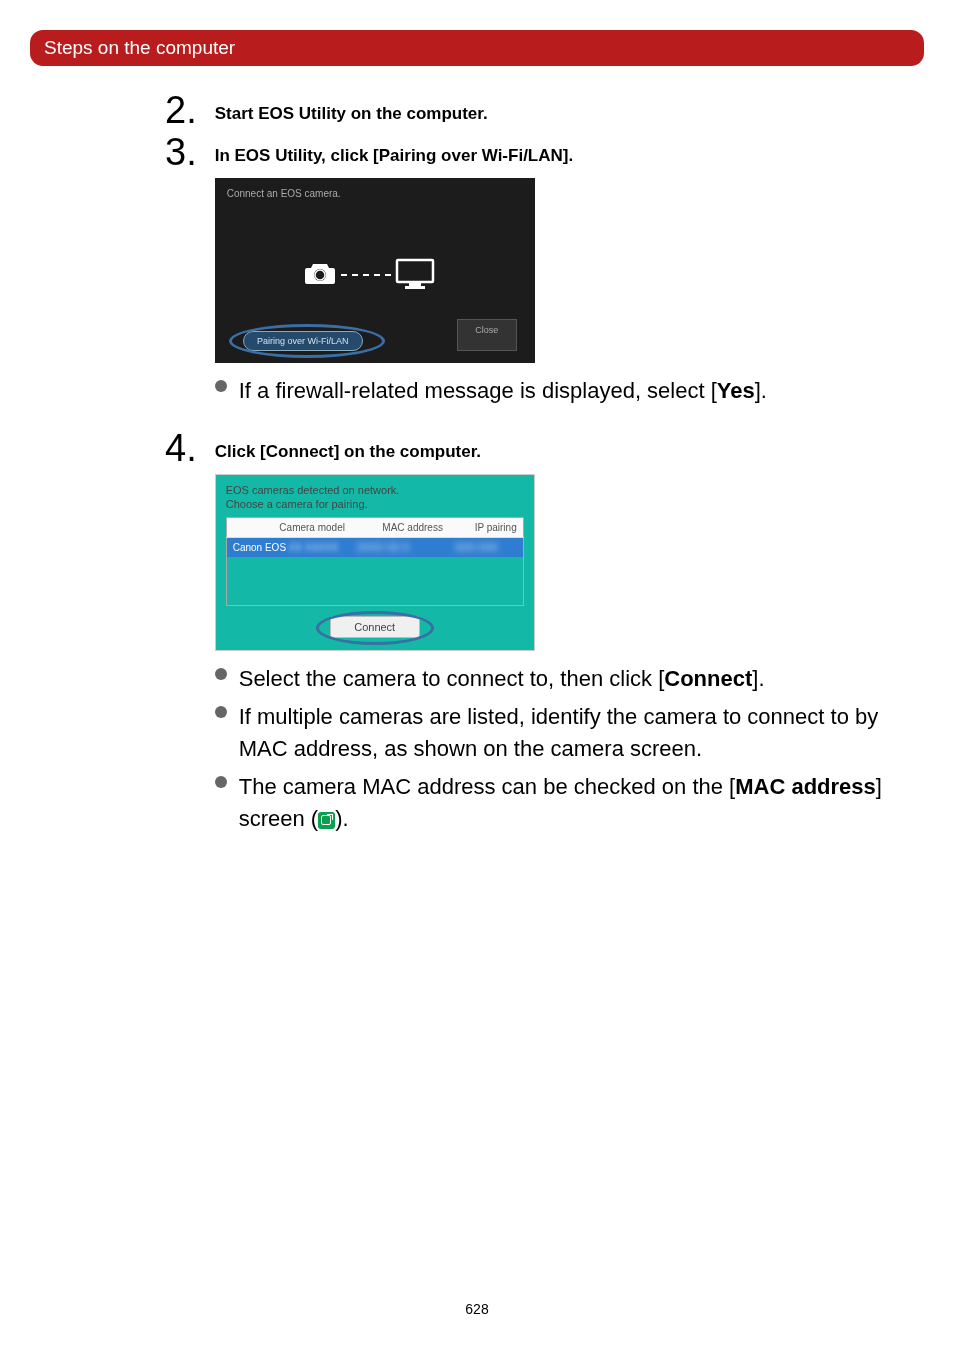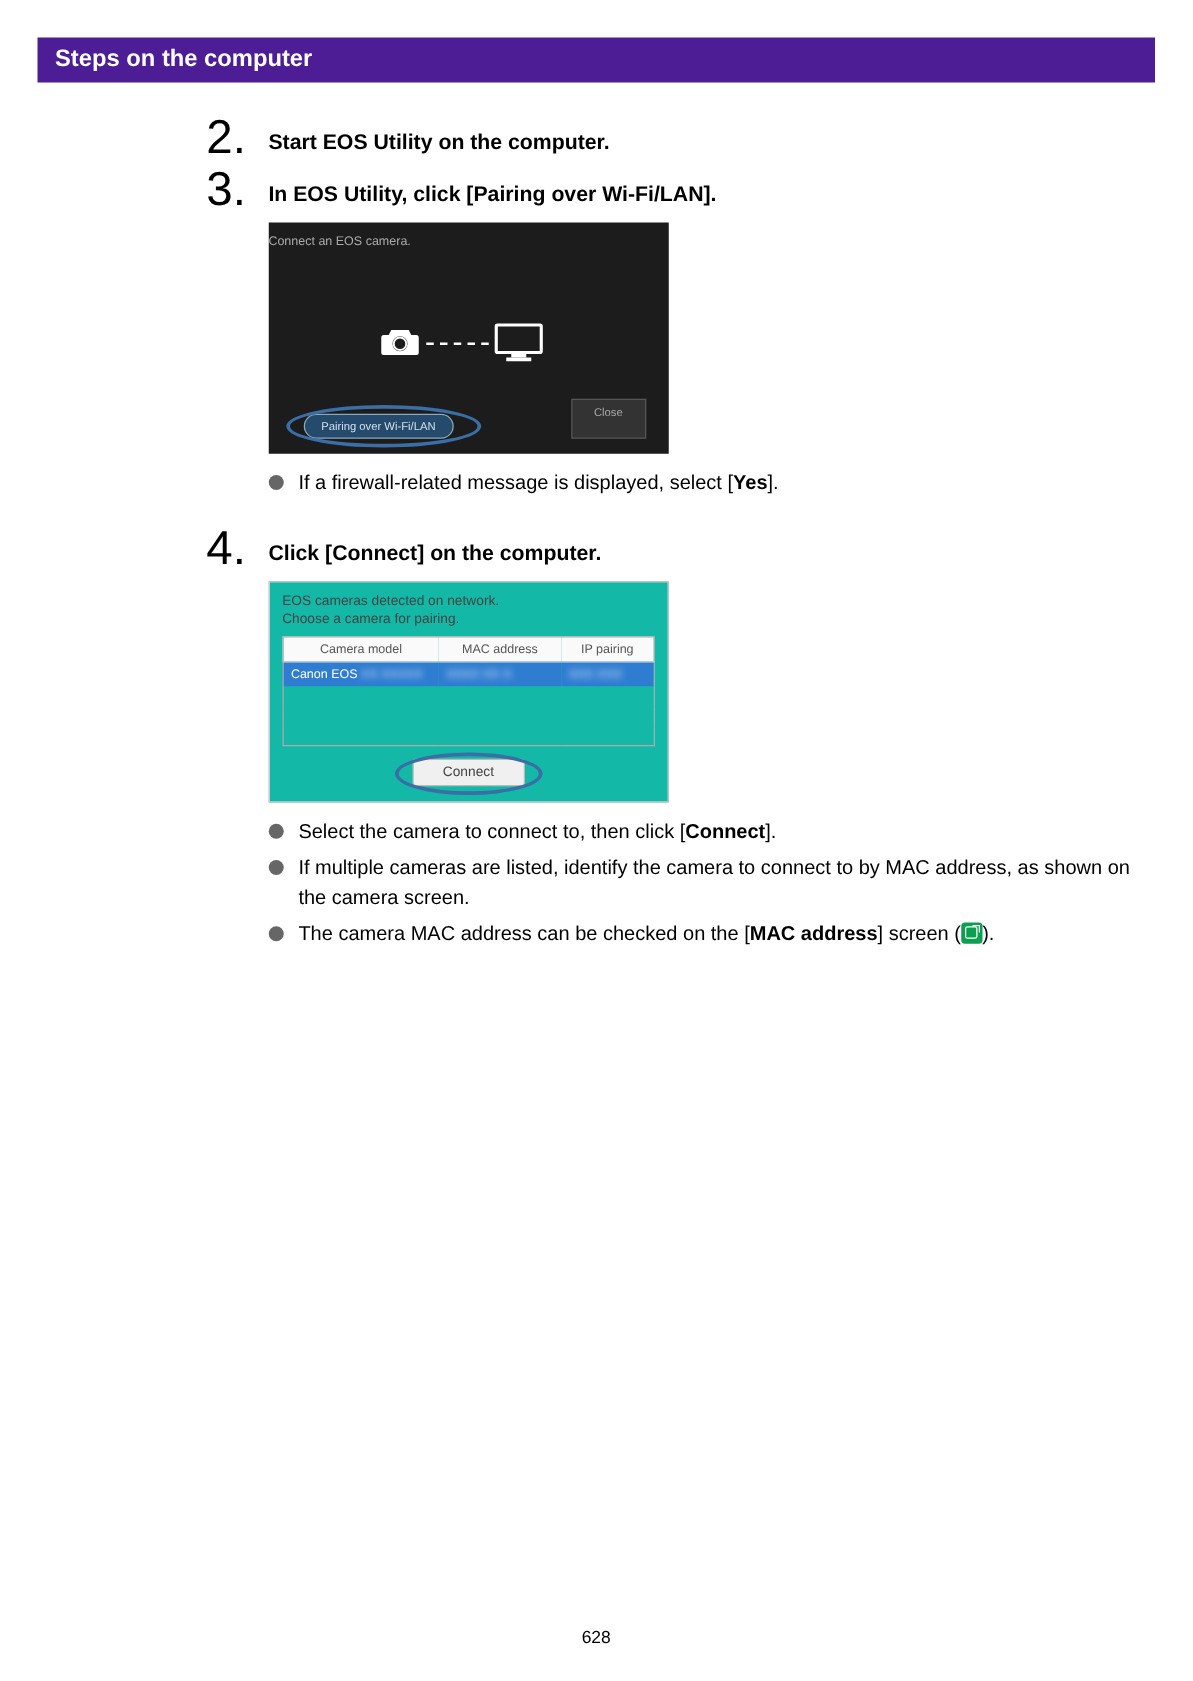--- a/index.html
+++ b/index.html
@@ -6,26 +6,27 @@
   body {
     font-family: Arial, Helvetica, sans-serif;
     background: #fff;
     width: 954px;
     height: 1345px;
     position: relative;
     padding: 30px 30px 0 30px;
     color: #000;
   }
   .section-header {
-    background: #4c1d95;
+    background: #b91c1c;
     color: #fff;
-    font-weight: bold;
+    font-weight: normal;
     font-size: 19px;
     padding: 7px 14px;
     margin-bottom: 25px;
+    border-radius: 13px;
   }
   .steps-wrap {
     margin-left: 135px;
     margin-right: 15px;
   }
   .step-row {
     display: flex;
     align-items: flex-start;
     gap: 18px;
   }
@@ -58,21 +59,21 @@
     width: 320px;
     height: 185px;
     background: #1c1c1c;
     position: relative;
     color: #bbb;
     font-size: 10px;
   }
   .eos-dark-title {
     position: absolute;
     top: 10px;
-    left: 0;
+    left: 12px;
     color: #aaa;
   }
   .cam-icon {
     position: absolute;
     left: 88px;
     top: 82px;
   }
   .cam-icon svg { display: block; }
   .dash-line {
     position: absolute;
@@ -123,21 +124,21 @@
     left: 14px;
     bottom: 5px;
     width: 156px;
     height: 34px;
   }
   .bullet-row {
     display: flex;
     align-items: flex-start;
     gap: 12px;
     margin-top: 6px;
-    font-size: 16px;
+    font-size: 22px;
     line-height: 1.45;
   }
   .bullet-dot {
     width: 12px;
     height: 12px;
     background: #666;
     border-radius: 50%;
     flex-shrink: 0;
     margin-top: 5px;
   }
@@ -155,21 +156,21 @@
   .eos-white-title { color: #444; line-height: 1.3; }
   .cam-table {
     border: 1px solid #aaa;
     margin-top: 6px;
     width: 100%;
     border-collapse: collapse;
     font-size: 10px;
     color: #555;
   }
   .cam-table th {
-    text-align: center;
+    text-align: right;
     font-weight: normal;
     padding: 4px 6px;
     border-bottom: 1px solid #ddd;
     background: #fafafa;
   }
   .cam-table td {
     padding: 4px 6px;
     height: 16px;
   }
   .cam-table tr.sel-row td {

